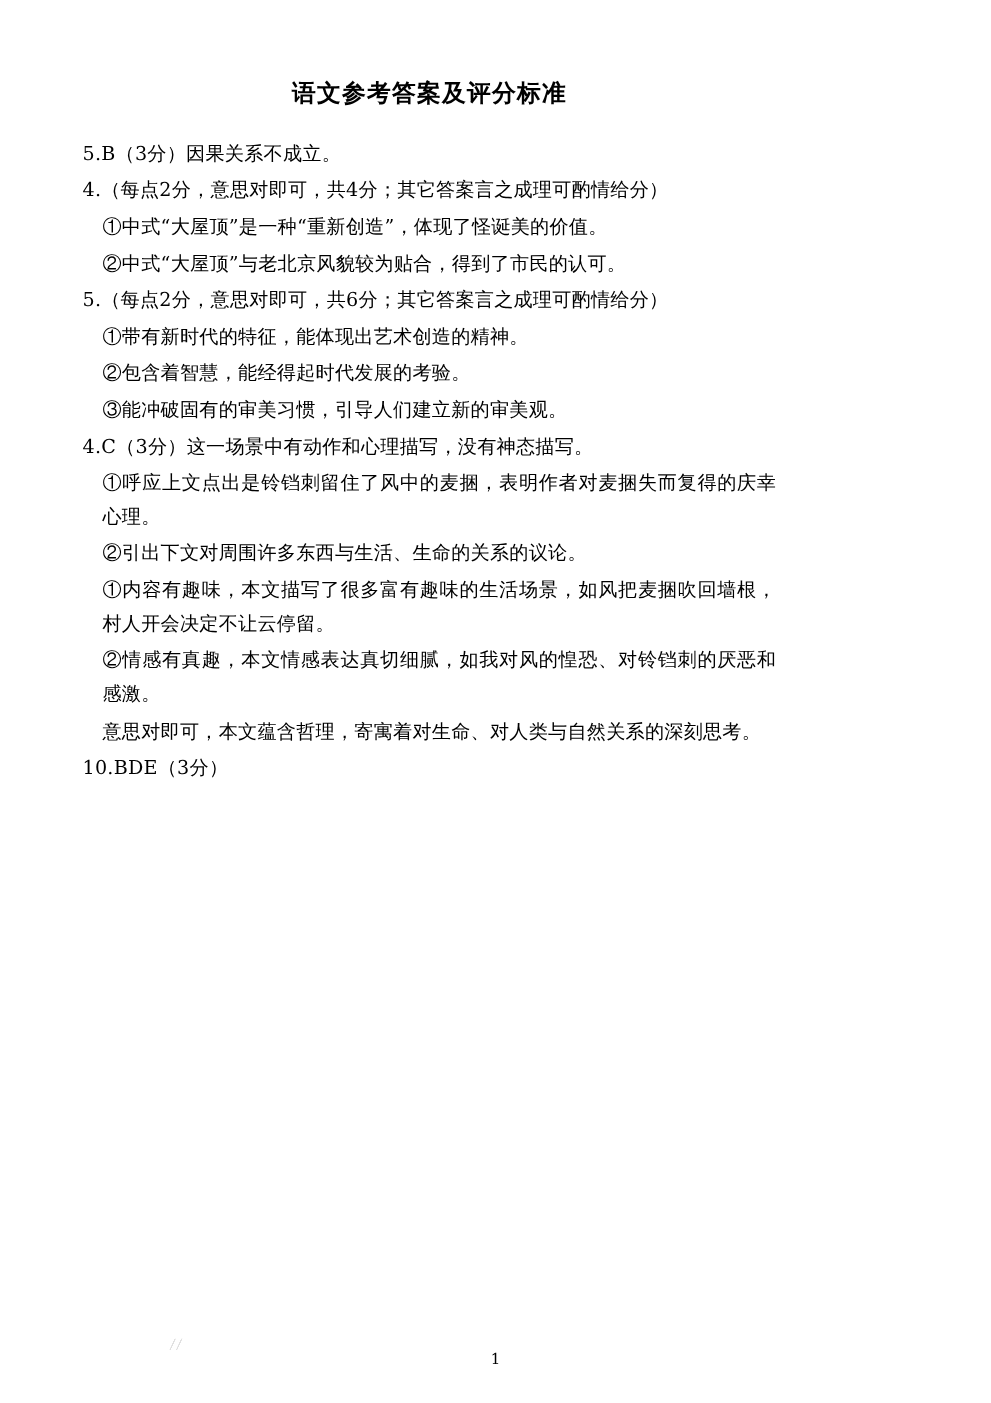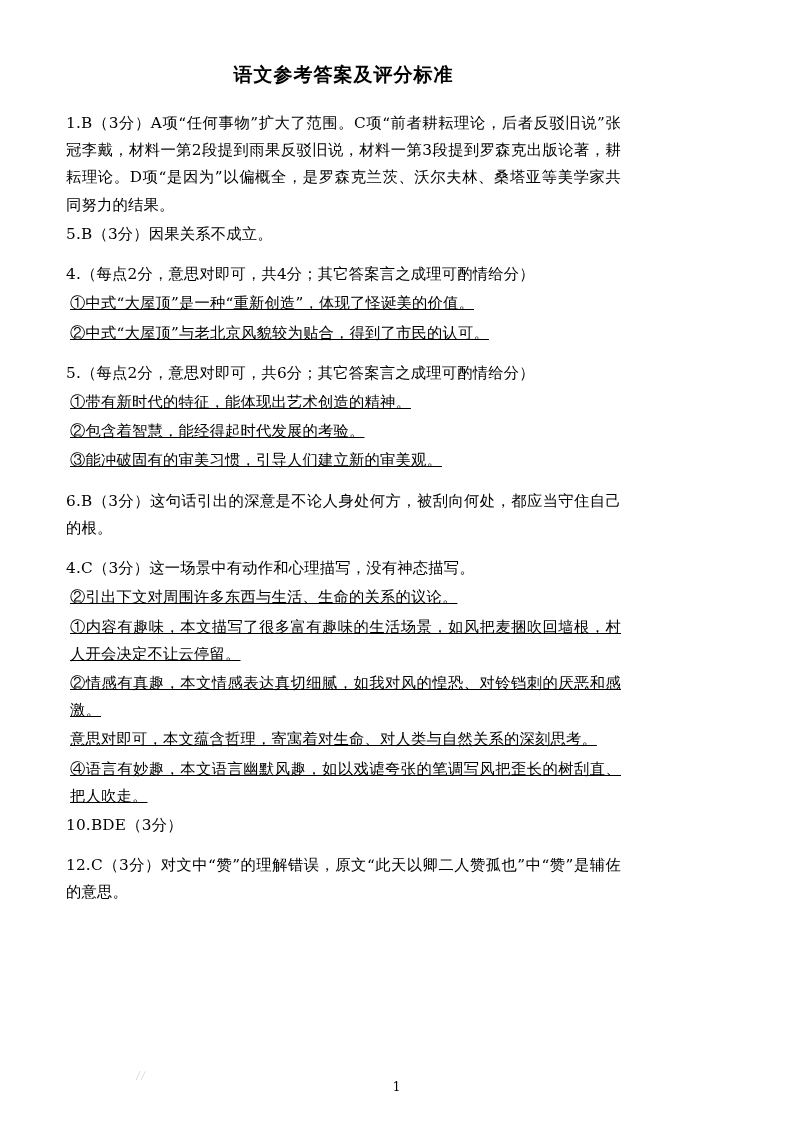--- a/index.html
+++ b/index.html
@@ -36,25 +36,24 @@
   }
   .para {
     margin: 0 0 2px 0;
     text-align: justify;
     text-justify: inter-ideograph;
     font-size: 15.3px;
     line-height: 1.78;
     letter-spacing: 0.2px;
   }
   .para.sp-top {
-    margin-top: 13px;
+    margin-top: 2px;
   }
   .para.sub {
-    margin-left: 4px;
-    text-decoration: underline;
+    margin-left: 16px;
   }
   .page-number {
     position: absolute;
     bottom: 28px;
     left: 0;
     width: 793px;
     text-align: center;
     font-size: 12px;
     color: #000;
   }
@@ -70,41 +69,38 @@
       linear-gradient(115deg, transparent 64%, #888 65%, #888 68%, transparent 69%);
   }
 </style>
 </head>
 <body>
 
 <div class="page">
   <h1 class="doc-title">语文参考答案及评分标准</h1>
 
   <div class="answers">
-    <p class="para">1.B（3分）A项“任何事物”扩大了范围。C项“前者耕耘理论，后者反驳旧说”张冠李戴，材料一第2段提到雨果反驳旧说，材料一第3段提到罗森克出版论著，耕耘理论。D项“是因为”以偏概全，是罗森克兰茨、沃尔夫林、桑塔亚等美学家共同努力的结果。</p>
     <p class="para">5.B（3分）因果关系不成立。</p>
 
     <p class="para sp-top">4.（每点2分，意思对即可，共4分；其它答案言之成理可酌情给分）</p>
     <p class="para sub">①中式“大屋顶”是一种“重新创造”，体现了怪诞美的价值。</p>
     <p class="para sub">②中式“大屋顶”与老北京风貌较为贴合，得到了市民的认可。</p>
 
     <p class="para sp-top">5.（每点2分，意思对即可，共6分；其它答案言之成理可酌情给分）</p>
     <p class="para sub">①带有新时代的特征，能体现出艺术创造的精神。</p>
     <p class="para sub">②包含着智慧，能经得起时代发展的考验。</p>
     <p class="para sub">③能冲破固有的审美习惯，引导人们建立新的审美观。</p>
 
-    <p class="para sp-top">6.B（3分）这句话引出的深意是不论人身处何方，被刮向何处，都应当守住自己的根。</p>
     <p class="para sp-top">4.C（3分）这一场景中有动作和心理描写，没有神态描写。</p>
 
+    <p class="para sub">①呼应上文点出是铃铛刺留住了风中的麦捆，表明作者对麦捆失而复得的庆幸心理。</p>
     <p class="para sub">②引出下文对周围许多东西与生活、生命的关系的议论。</p>
 
     <p class="para sub">①内容有趣味，本文描写了很多富有趣味的生活场景，如风把麦捆吹回墙根，村人开会决定不让云停留。</p>
     <p class="para sub">②情感有真趣，本文情感表达真切细腻，如我对风的惶恐、对铃铛刺的厌恶和感激。</p>
     <p class="para sub">意思对即可，本文蕴含哲理，寄寓着对生命、对人类与自然关系的深刻思考。</p>
-    <p class="para sub">④语言有妙趣，本文语言幽默风趣，如以戏谑夸张的笔调写风把歪长的树刮直、把人吹走。</p>
 
     <p class="para">10.BDE（3分）</p>
-    <p class="para sp-top">12.C（3分）对文中“赞”的理解错误，原文“此天以卿二人赞孤也”中“赞”是辅佐的意思。</p>
   </div>
 
   <div class="mark"></div>
   <div class="page-number">1</div>
 </div>
 
 </body></html>

